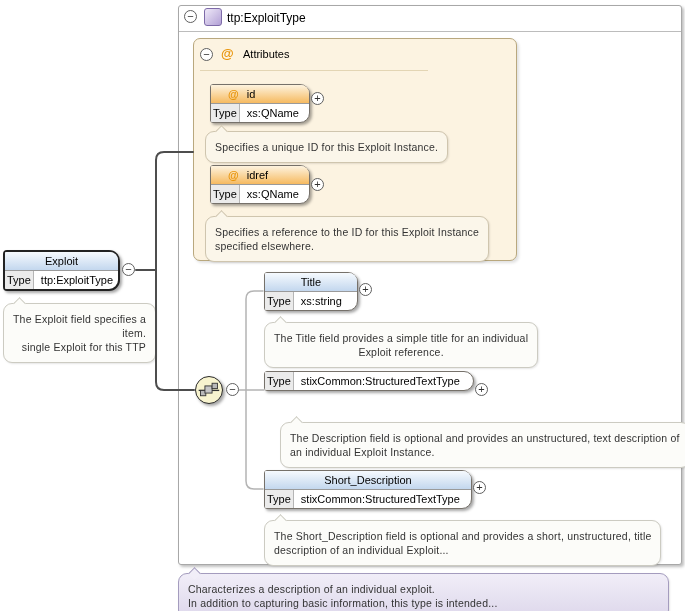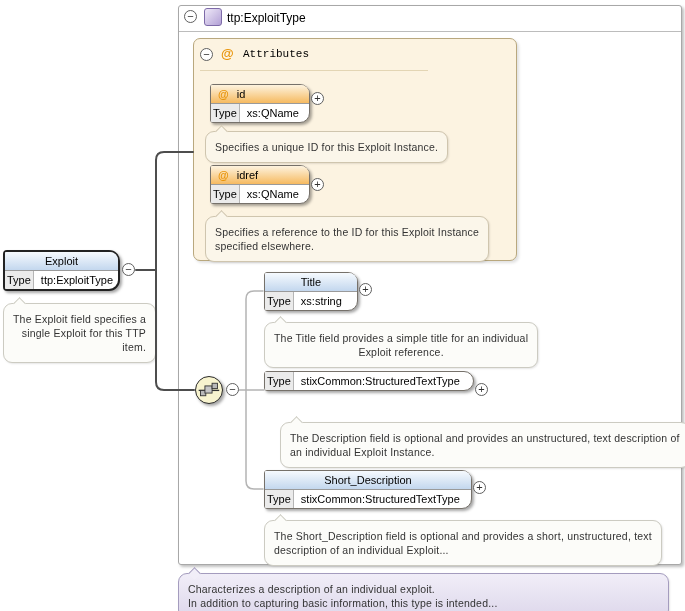--- a/index.html
+++ b/index.html
@@ -31,30 +31,30 @@
     z-index:7; cursor:pointer; user-select:none;
   }
 
   
   .attr-group {
     position:absolute; left:193px; top:38px; width:322px; height:221px;
     background:#fcf3e1; border:1px solid #b9a87e; border-radius:7px;
     box-shadow:2px 2px 3px rgba(0,0,0,0.12); z-index:2;
   }
   .attr-group .at-hd { position:absolute; left:27px; top:7px; font-size:13px; font-weight:bold; color:#e8940a; }
-  .attr-group .lbl { position:absolute; left:49px; top:9px; font-size:11px;font-family:Liberation Mono, monospace; }
+  .attr-group .lbl { position:absolute; left:49px; top:9px; font-size:11px; }
   .attr-sep { position:absolute; left:6px; top:31px; width:228px; height:1px; background:#e3d5b4; }
 
   
   .ebox {
     position:absolute; box-sizing:border-box; border:1.5px solid #76716a;
     border-radius:3px 10px 10px 3px; background:#fff; font-size:11px;
     box-shadow:2px 2px 3px rgba(0,0,0,0.35); z-index:3;
   }
-  .ebox .hd { height:18px; line-height:18px; padding:0 7px; border-bottom:1px solid #9a9a9a;
+  .ebox .hd { height:18px; line-height:18px; padding:0 17px; border-bottom:1px solid #9a9a9a;
               border-radius:1px 8px 0 0; white-space:nowrap; }
   .blue  .hd { background:linear-gradient(#f6fafe,#c3d7ee);text-align:center; }
   .orange .hd { background:linear-gradient(#fdf3df,#f6ba60); }
   .ebox .rw { display:flex; height:18px; line-height:18px; border-radius:0 0 8px 1px; overflow:hidden; }
   .ebox .tc { background:#ebebeb; padding:0 2px; border-right:1px solid #b5b5b5; }
   .ebox .tv { padding:0 7px; white-space:nowrap; }
   .exploit { border:2px solid #222; border-radius:4px 11px 11px 4px; }
   .at { color:#e8940a; font-weight:bold; margin-right:8px; }
 
   
@@ -134,22 +134,22 @@
     <div class="hd">Exploit</div>
     <div class="rw">
       <span class="tc">Type</span>
       <span class="tv">ttp:ExploitType</span>
     </div>
   </div>
   <span class="tg" style="left:122px;top:263px;">−</span>
   <div class="bub" style="left:3px;top:303px;text-align:right;">
     <div class="ptr"></div>
     <div>The Exploit field specifies a</div>
+    <div>item.</div>
     <div>single Exploit for this TTP</div>
-    <div>item.</div>
   </div>
 
   <div class="seq">
     <svg width="25" height="25" viewBox="0 0 28 28">
       <line x1="3" y1="15" x2="26" y2="15" stroke="#333" stroke-width="1.5"></line>
       <rect x="5" y="15" width="6" height="6" fill="#b9b9b9" stroke="#333"></rect>
       <rect x="10" y="10" width="8" height="8" fill="#c6c6c6" stroke="#333"></rect>
       <rect x="18" y="7" width="6" height="6" fill="#b9b9b9" stroke="#333"></rect>
     </svg>
   </div>
@@ -185,21 +185,21 @@
   <div class="ebox blue" style="left:264px;top:470px;width:208px;">
     <div class="hd">Short_Description</div>
     <div class="rw">
       <span class="tc">Type</span>
       <span class="tv">stixCommon:StructuredTextType</span>
     </div>
   </div>
   <span class="tg" style="left:473px;top:481px;">+</span>
   <div class="bub" style="left:264px;top:520px;">
     <div class="ptr"></div>
-    <div>The Short_Description field is optional and provides a short, unstructured, text</div>
+    <div>The Short_Description field is optional and provides a short, unstructured, title</div>
     <div>description of an individual Exploit...</div>
   </div>
 
   <div class="bub purple-bub" style="left:178px;top:573px;">
     <div class="ptr"></div>
     <div>Characterizes a description of an individual exploit.</div>
     <div>In addition to capturing basic information, this type is intended...</div>
   </div>
 
 </div>

